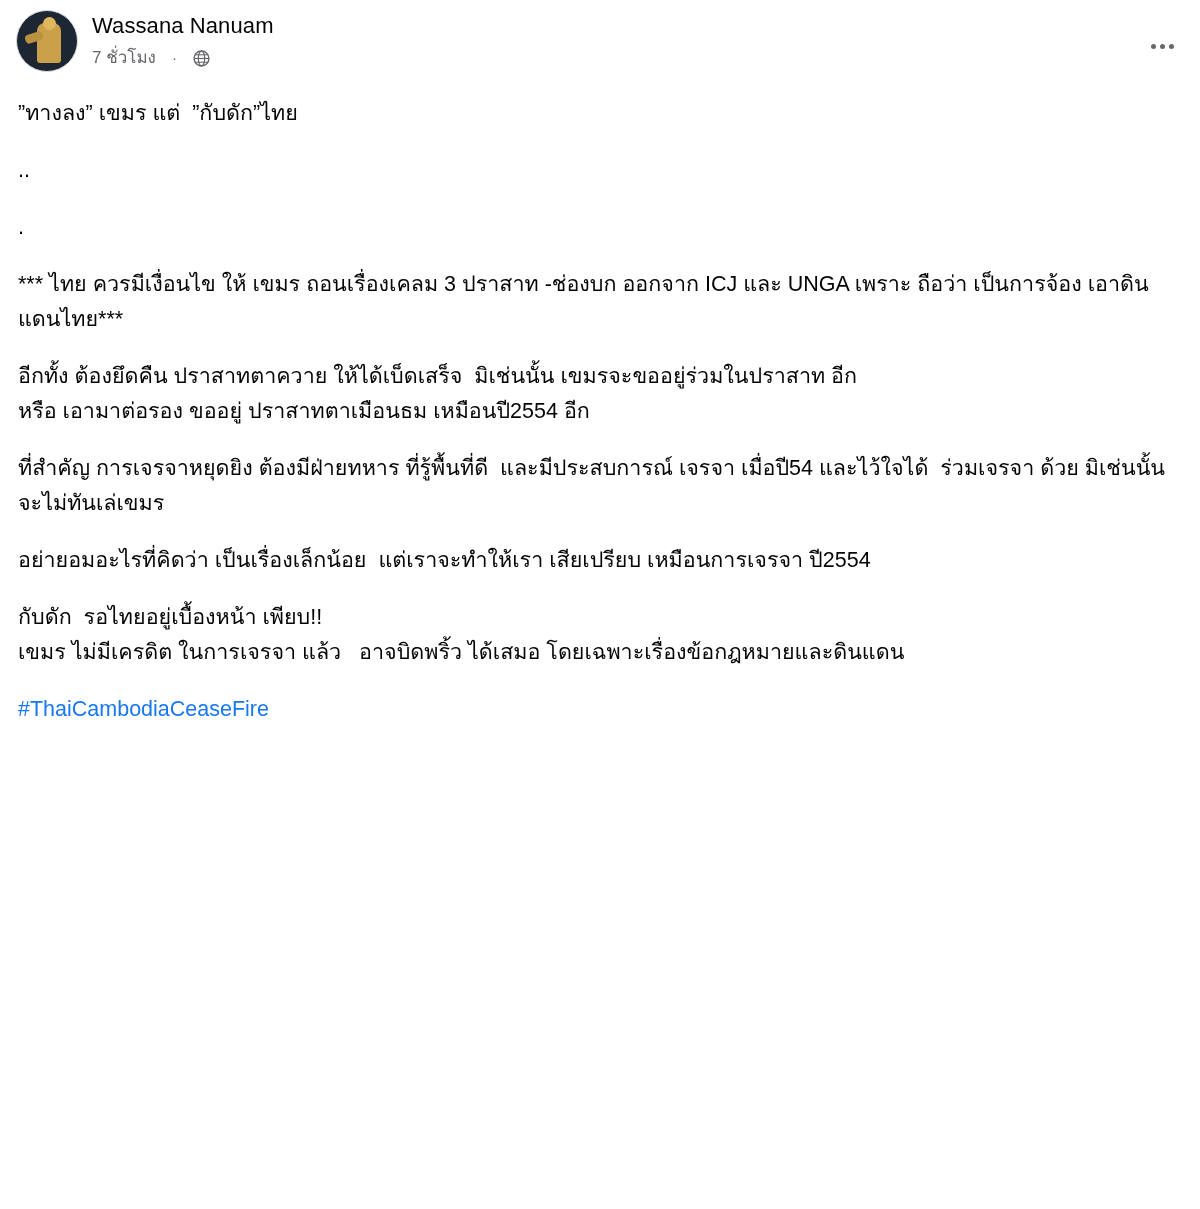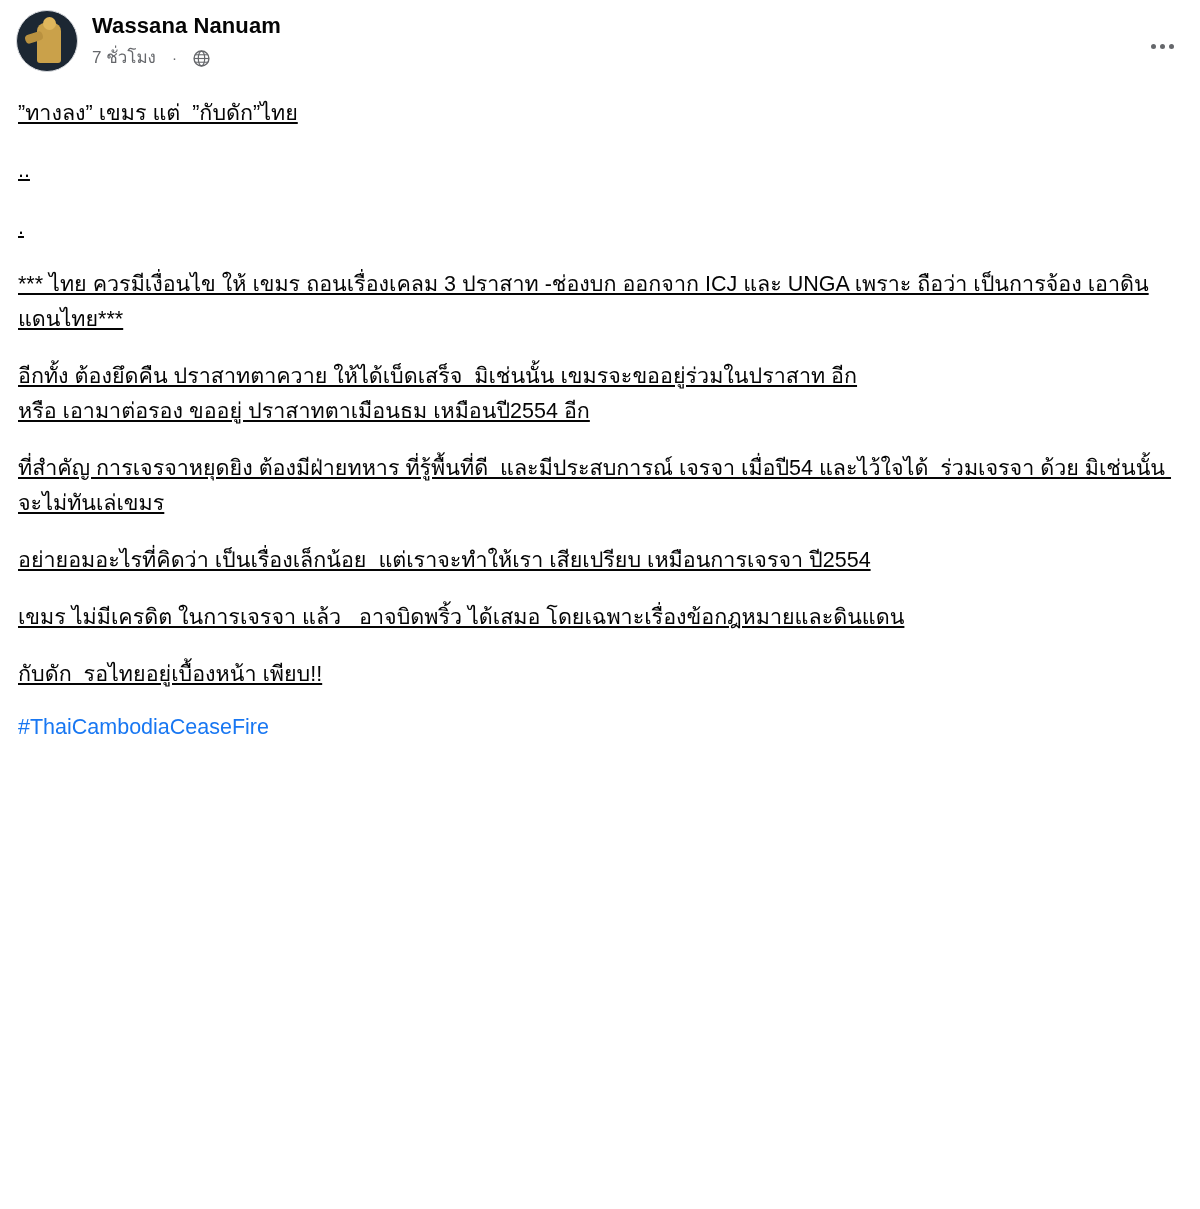--- a/index.html
+++ b/index.html
@@ -62,21 +62,21 @@
     background: #b9913f;
     border-radius: 4px;
     transform: rotate(-18deg);
   }
   .header-text {
     margin-left: 14px;
     padding-top: 2px;
   }
   .author {
     font-size: 22px;
-    font-weight: bold;
+    font-weight: normal;
     line-height: 28px;
     color: #050505;
     letter-spacing: .1px;
   }
   .meta {
     display: flex;
     align-items: center;
     gap: 16px;
     font-size: 17px;
     color: #65676b;
@@ -117,21 +117,20 @@
   .post-body {
     padding: 8px 2px 0 2px;
     font-size: 21.5px;
     line-height: 35px;
     color: #050505;
     letter-spacing: 0;
   }
   .para {
     margin: 0 0 22px 0;
     white-space: pre-wrap;
-    text-decoration: underline;
   }
   .para.tight { margin-bottom: 0; }
   .hashtags {
     margin-top: 18px;
   }
   .hashtag {
     display: block;
     color: #1877f2;
     font-size: 21.5px;
     line-height: 35px;
@@ -179,22 +178,22 @@
 
   <div class="post-body">
     <p class="para">”ทางลง” เขมร แต่  ”กับดัก”ไทย</p>
     <p class="para">..</p>
     <p class="para">.</p>
     <p class="para">*** ไทย ควรมีเงื่อนไข ให้ เขมร ถอนเรื่องเคลม 3 ปราสาท -ช่องบก ออกจาก ICJ และ UNGA เพราะ ถือว่า เป็นการจ้อง เอาดินแดนไทย***</p>
     <p class="para">อีกทั้ง ต้องยึดคืน ปราสาทตาควาย ให้ได้เบ็ดเสร็จ  มิเช่นนั้น เขมรจะขออยู่ร่วมในปราสาท อีก
 หรือ เอามาต่อรอง ขออยู่ ปราสาทตาเมือนธม เหมือนปี2554 อีก</p>
     <p class="para">ที่สำคัญ การเจรจาหยุดยิง ต้องมีฝ่ายทหาร ที่รู้พื้นที่ดี  และมีประสบการณ์ เจรจา เมื่อปี54 และไว้ใจได้  ร่วมเจรจา ด้วย มิเช่นนั้น จะไม่ทันเล่เขมร</p>
     <p class="para">อย่ายอมอะไรที่คิดว่า เป็นเรื่องเล็กน้อย  แต่เราจะทำให้เรา เสียเปรียบ เหมือนการเจรจา ปี2554</p>
+    <p class="para tight">กับดัก  รอไทยอยู่เบื้องหน้า เพียบ!!</p>
     <p class="para">เขมร ไม่มีเครดิต ในการเจรจา แล้ว   อาจบิดพริ้ว ได้เสมอ โดยเฉพาะเรื่องข้อกฎหมายและดินแดน</p>
-    <p class="para tight">กับดัก  รอไทยอยู่เบื้องหน้า เพียบ!!</p>
 
     <div class="hashtags">
       <a class="hashtag" href="#">#ThaiCambodiaCeaseFire</a>
 
     </div>
   </div>
 
 </div>
 
 </body></html>

